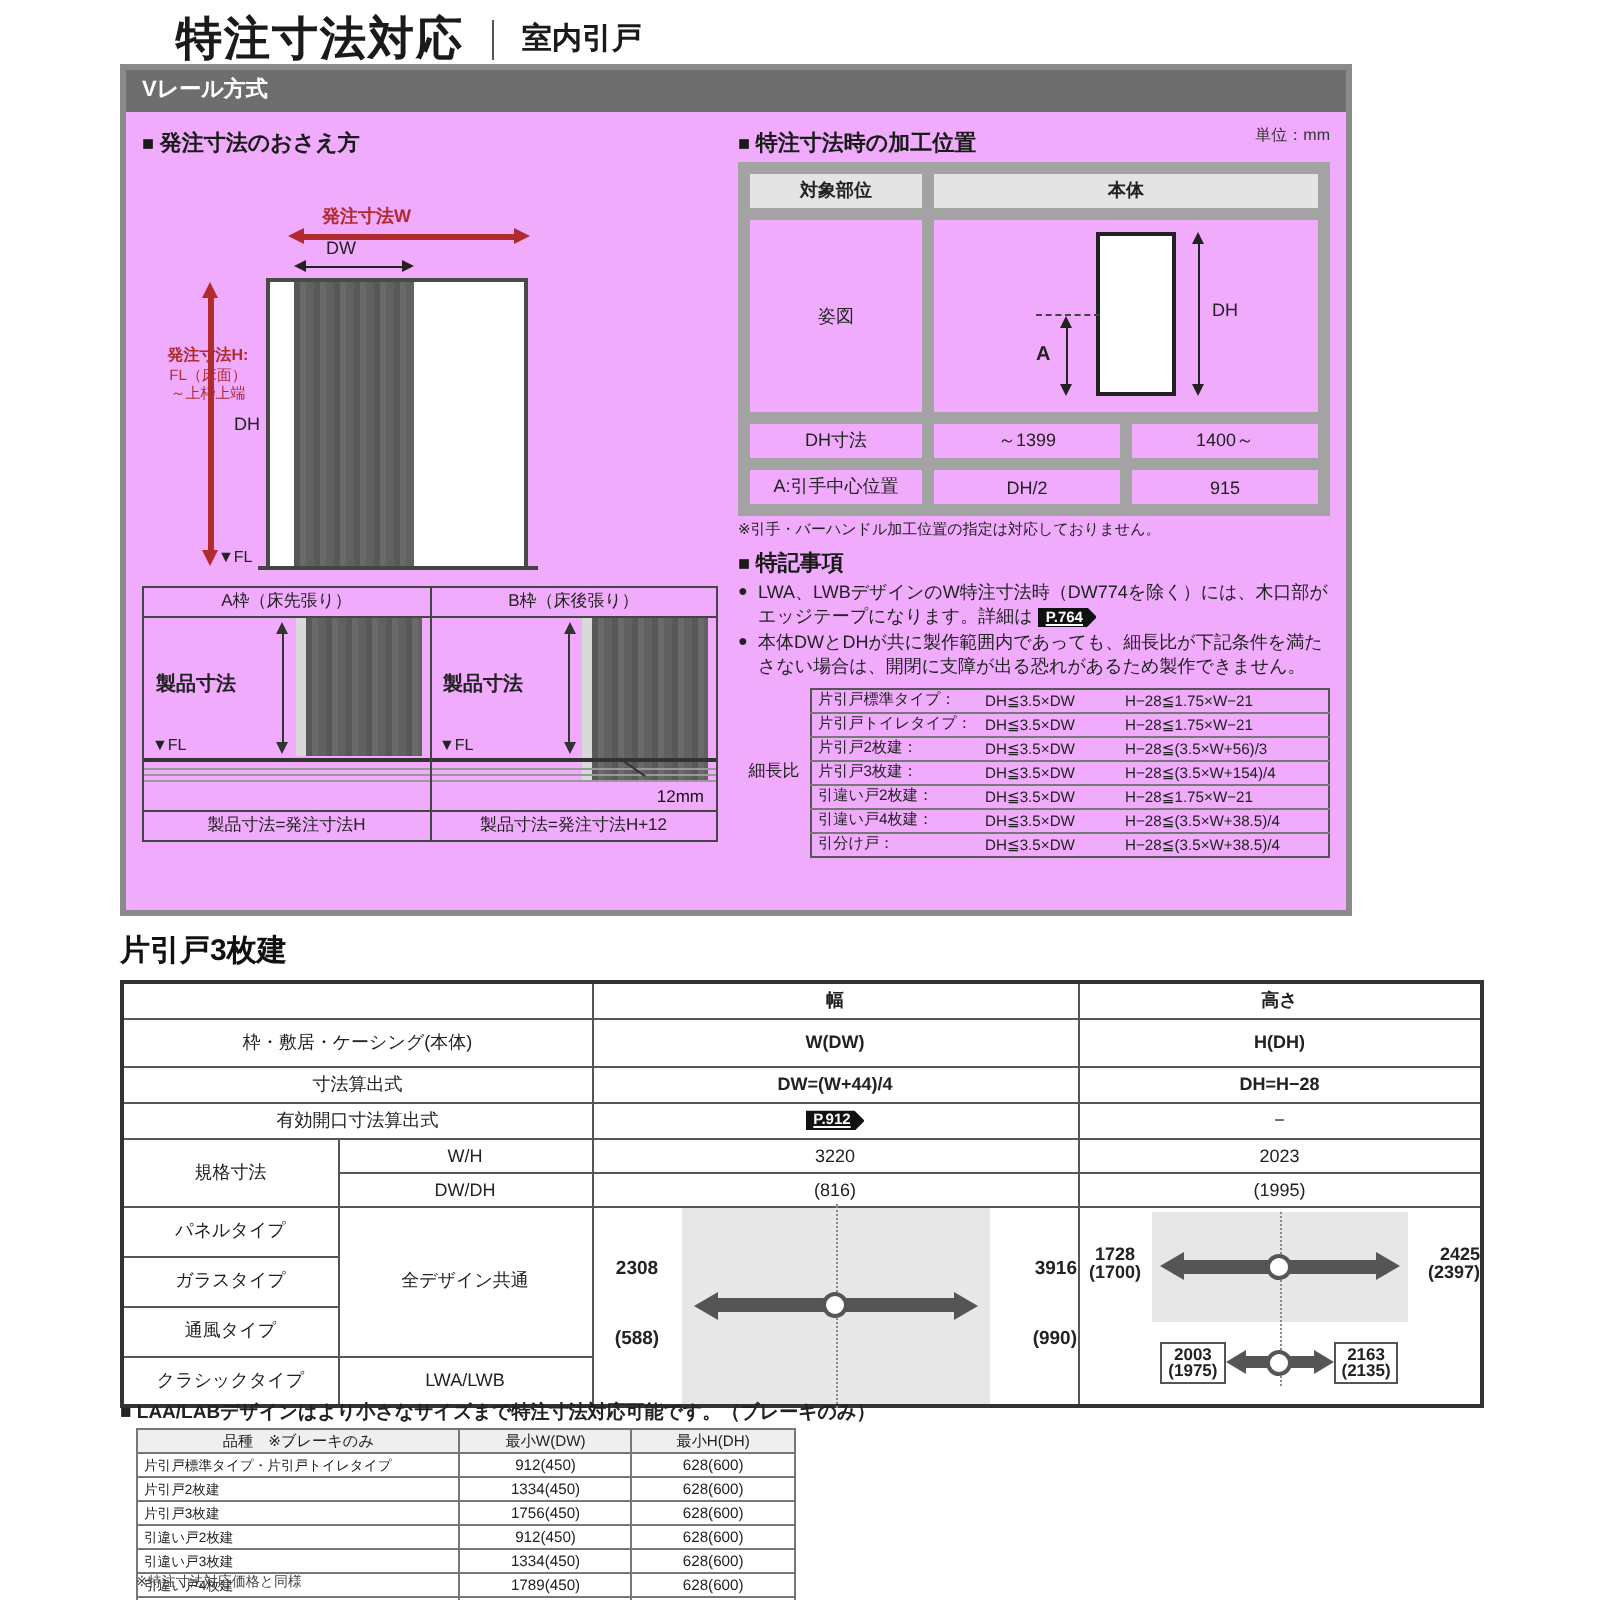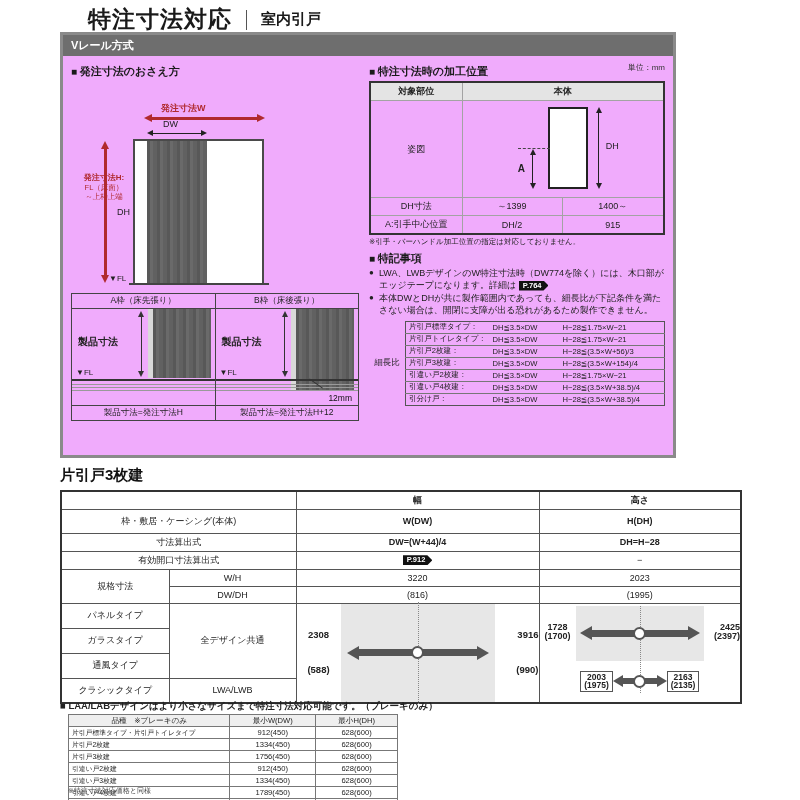--- a/index.html
+++ b/index.html
@@ -75,38 +75,38 @@
   .panel.b .p-flline{top:70px;}
   .gap12 { position:absolute; right:6px; top:84px; font-size:8.5px; color:#111;margin-left:36px; }
   .gap12-line { position:absolute; right:34px; top:74px; width:16px; height:1px; background:#333; transform:rotate(35deg); }
 
   .d2-caps { display:flex; border:1px solid #444; border-top:none; }
   .d2-cap { flex:1; text-align:center; font-size:8.5px; padding:1px 0; }
   .d2-cap:first-child { border-right:1px solid #444; }
 
   
   table.mt { width:100%; border-collapse:collapse; border:2px solid #333; }
-  table.mt td, table.mt th { border:1px solid #a3a3a3; font-size:9px; text-align:center; padding:2px 1px; font-weight:normal; }
+  table.mt td, table.mt th { border:6px solid #a3a3a3; font-size:9px; text-align:center; padding:2px 1px; font-weight:normal; }
   table.mt th { background:#e4e4e4; font-weight:bold; }
   .fig { position:relative; width:170px; height:92px; margin:0 auto; }
   .fig-door { position:absolute; left:70px; top:4px; width:40px; height:82px; border:2px solid #222; background:#fff; }
   .fig-dh-arr { position:absolute; left:118px; top:4px; height:82px; color:#222; }
   .fig-dh { position:absolute; left:128px; top:38px; font-size:9px; }
   .fig-a-arr { position:absolute; left:52px; top:46px; height:40px; color:#222; }
   .fig-a { position:absolute; left:40px; top:60px; font-size:10px; font-weight:bold; }
   .fig-dash { position:absolute; left:40px; top:45px; width:32px; border-top:1px dashed #444; }
   .mt-note { font-size:7.5px; color:#222; margin-top:2px; }
 
   
   .notes { margin-top:4px; }
   .notes ul { list-style:none; }
   .notes li { font-size:9px; line-height:1.32; padding-left:10px; position:relative; margin-bottom:1px; }
   .notes li::before { content:"●"; position:absolute; left:0; top:0; font-size:8px; }
   .badge { display:inline-block; background:#111; color:#fff; font-size:7.5px; font-weight:bold; line-height:10px; padding:0 7px 0 4px;
-    clip-path:polygon(0 0,calc(100% - 5px) 0,100% 50%,calc(100% - 5px) 100%,0 100%); vertical-align:middle; }
+    clip-path:polygon(0 0,calc(100% - 5px) 0,100% 50%,calc(100% - 5px) 100%,0 100%); vertical-align:middle;text-decoration:underline; }
 
   
   .sl { display:flex; align-items:center; margin-top:4px; }
   .sl-label { width:36px; font-size:8.5px; text-align:center; flex:none; }
   table.sl-t { flex:1; border-collapse:collapse; border:1px solid #555; }
   table.sl-t td { font-size:7.6px; padding:0.5px 3px; border-bottom:1px solid #777; white-space:nowrap; }
   table.sl-t tr:last-child td { border-bottom:none;margin-left:30px; }
   td.sl-type { width:84px; }
   td.sl-f1 { width:70px; }
 

